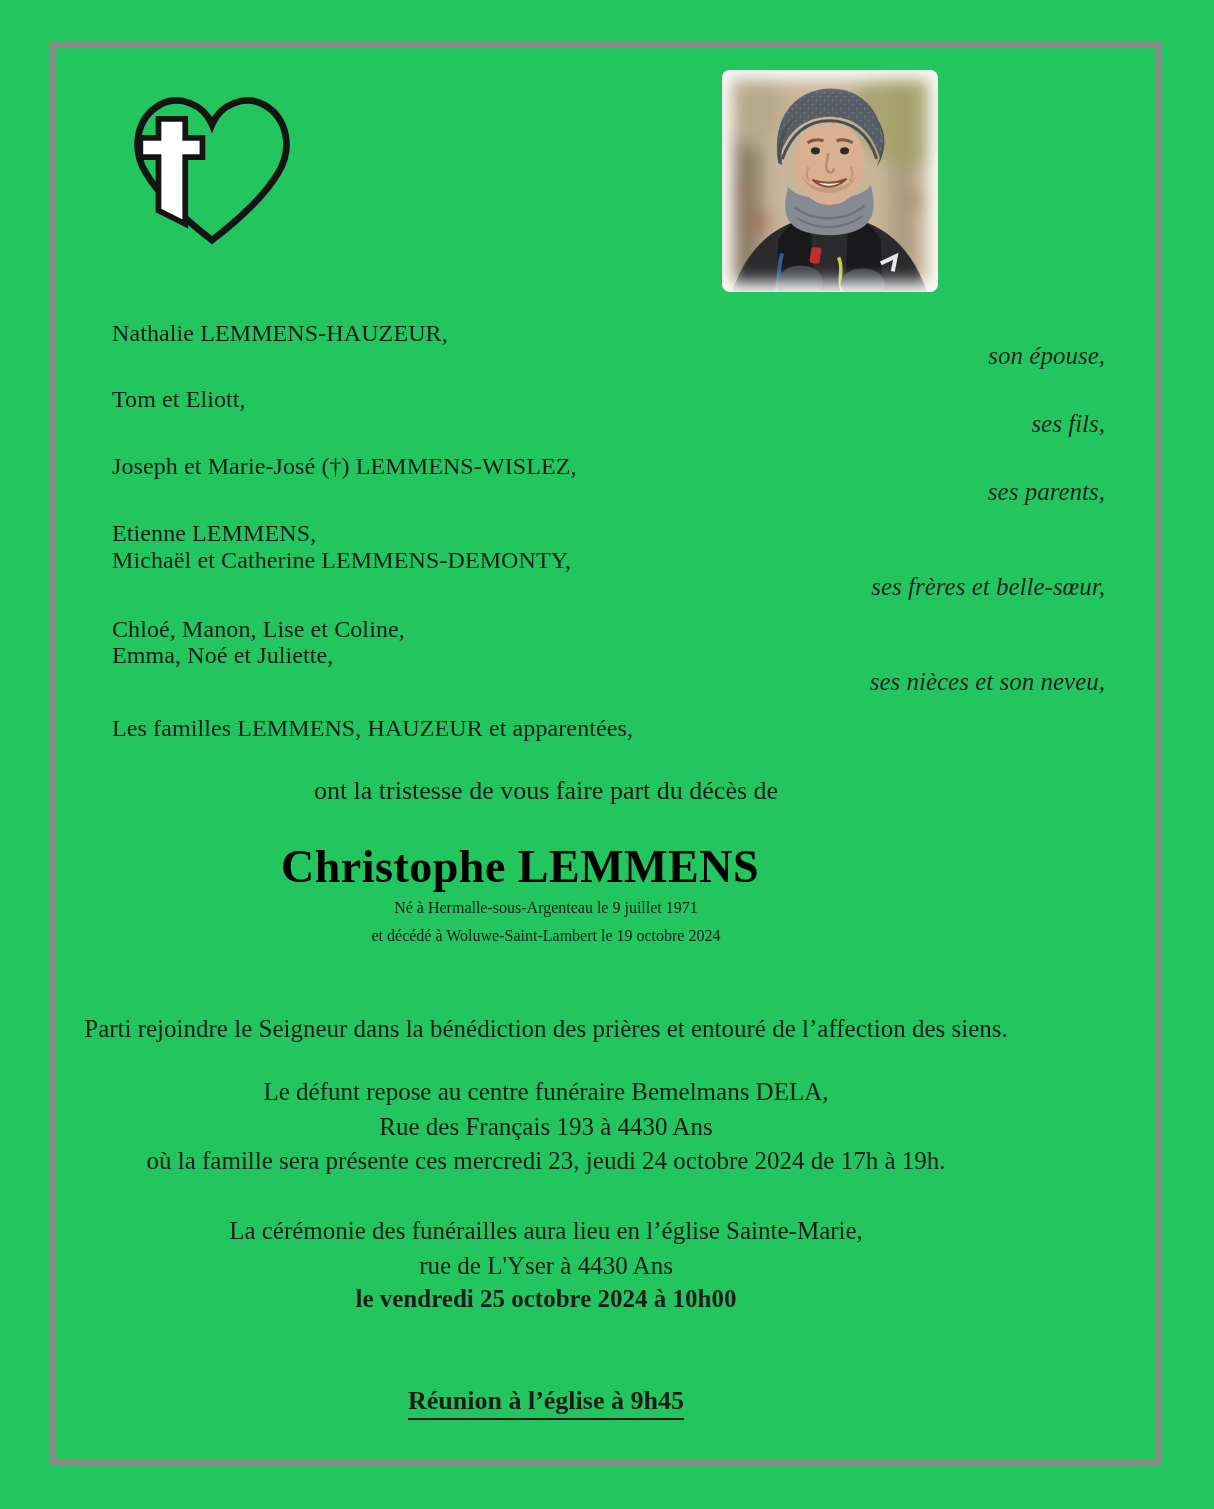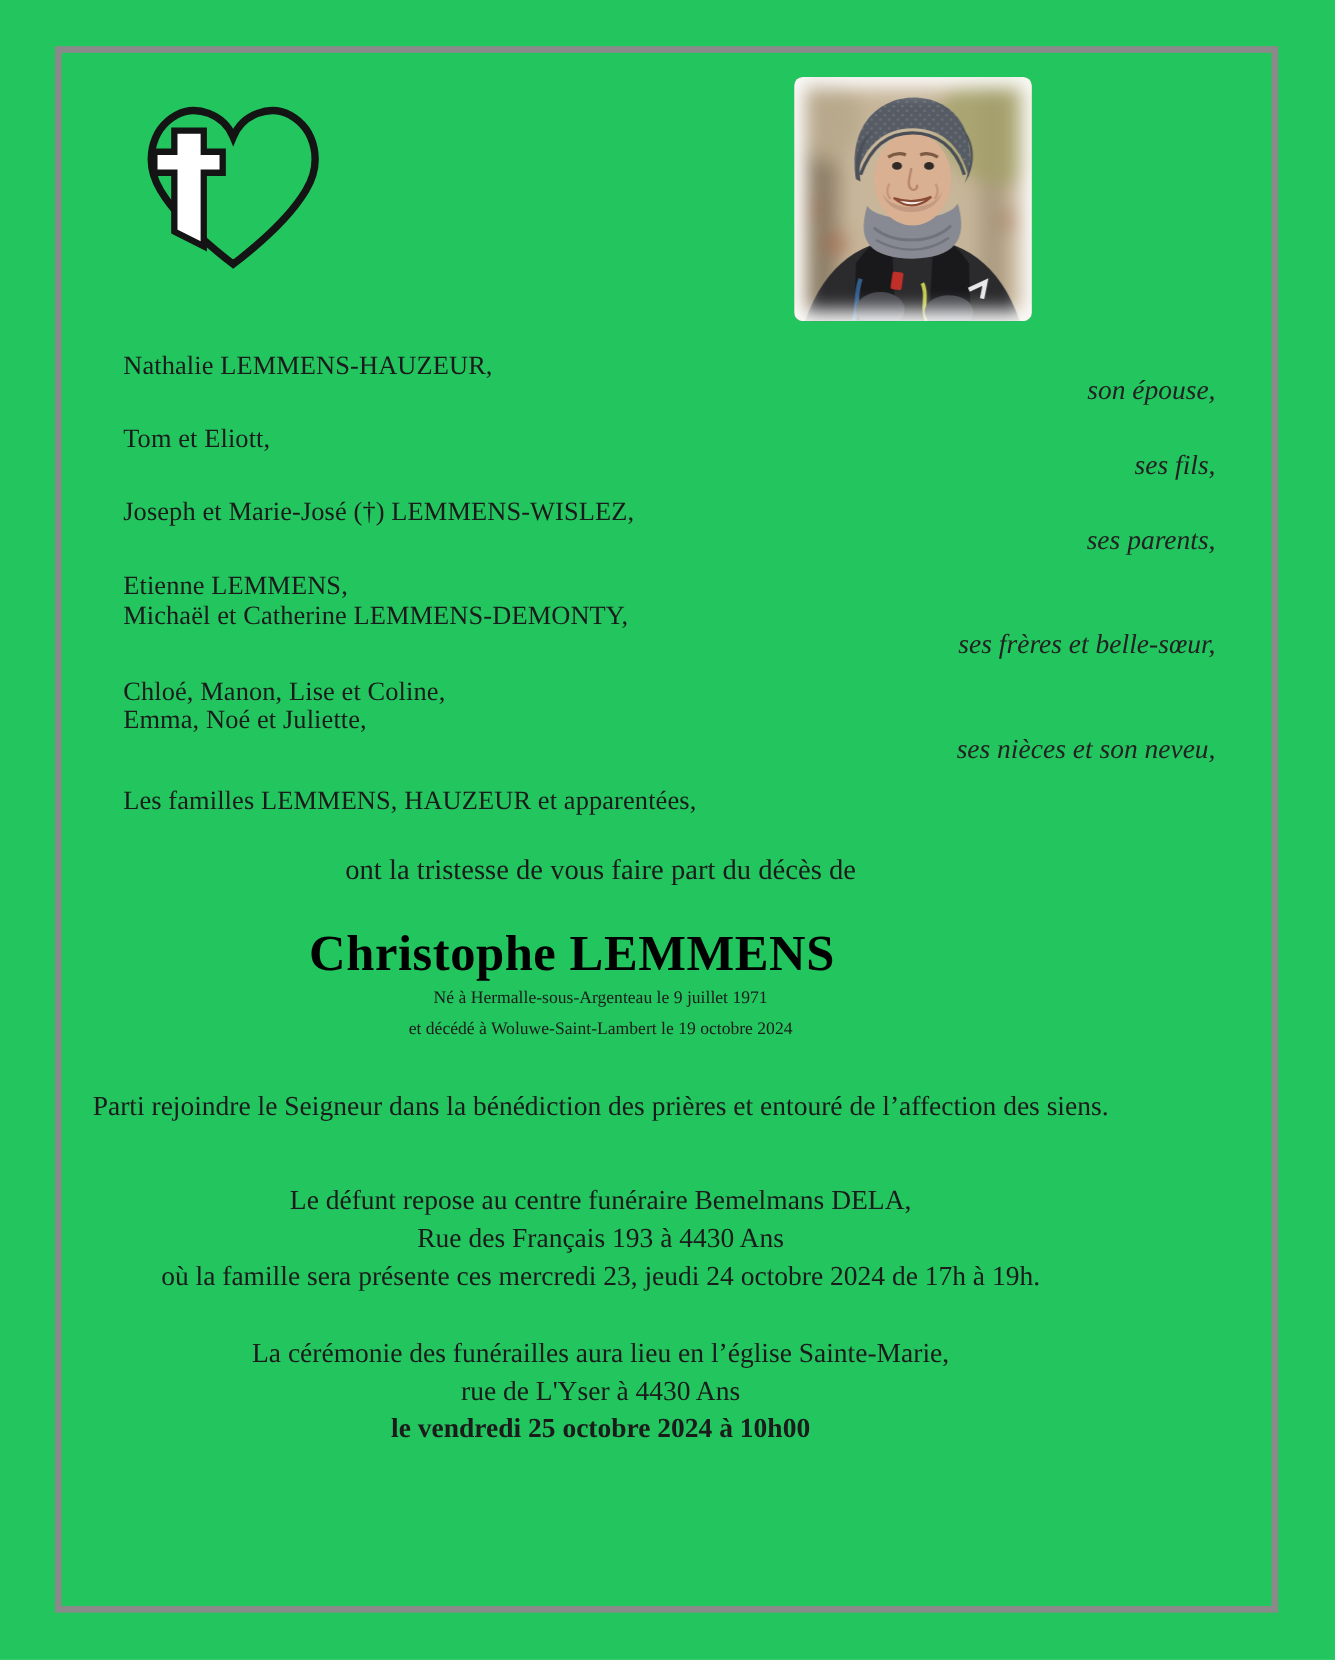--- a/index.html
+++ b/index.html
@@ -135,23 +135,26 @@
   <div class="line rel" style="top:668px">ses nièces et son neveu,</div>
 
   <div class="line name" style="top:715px">Les familles LEMMENS, HAUZEUR et apparentées,</div>
 
   <div class="line center announce" style="top:776px">ont la tristesse de vous faire part du décès de</div>
 
   <div class="line title" style="top:840px">Christophe LEMMENS</div>
   <div class="line center sub" style="top:899px">Né à Hermalle-sous-Argenteau le 9 juillet 1971</div>
   <div class="line center sub" style="top:927px">et décédé à Woluwe-Saint-Lambert le 19 octobre 2024</div>
 
-  <div class="line center" style="top:993px">Parti rejoindre le Seigneur dans la bénédiction des prières et entouré de l’affection des siens.</div>
+  <div class="line center" style="top:1015px">Parti rejoindre le Seigneur dans la bénédiction des prières et entouré de l’affection des siens.</div>
 
   <div class="line center" style="top:1078px">Le défunt repose au centre funéraire Bemelmans DELA,</div>
   <div class="line center" style="top:1113px">Rue des Français 193 à 4430 Ans</div>
   <div class="line center" style="top:1147px">où la famille sera présente ces mercredi 23, jeudi 24 octobre 2024 de 17h à 19h.</div>
 
   <div class="line center" style="top:1217px">La cérémonie des funérailles aura lieu en l’église Sainte-Marie,</div>
   <div class="line center" style="top:1252px">rue de L'Yser à 4430 Ans</div>
   <div class="line center bold" style="top:1285px">le vendredi 25 octobre 2024 à 10h00</div>
 
+  <div class="line center meeting" style="top:1386px">
+    <span>Réunion à l’église à 9h45</span>
+  </div>
 </div>
 
 </body></html>

